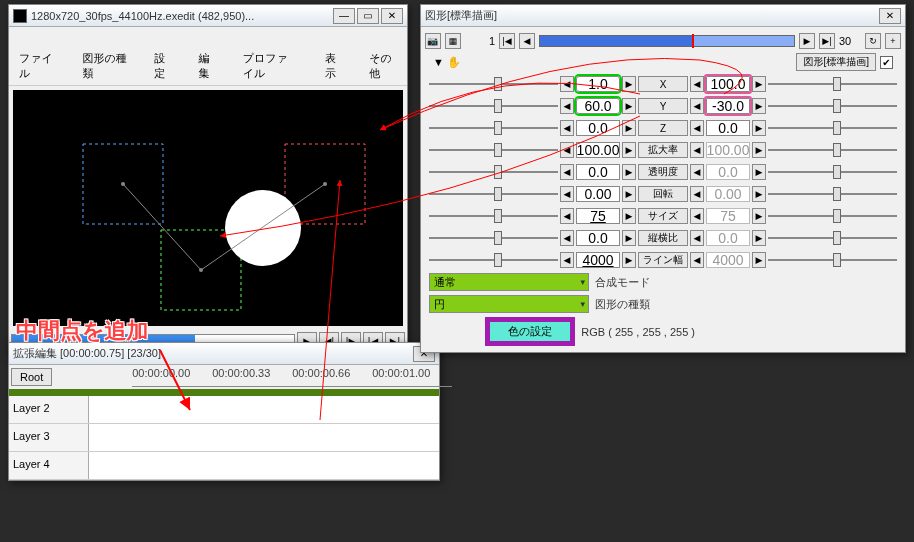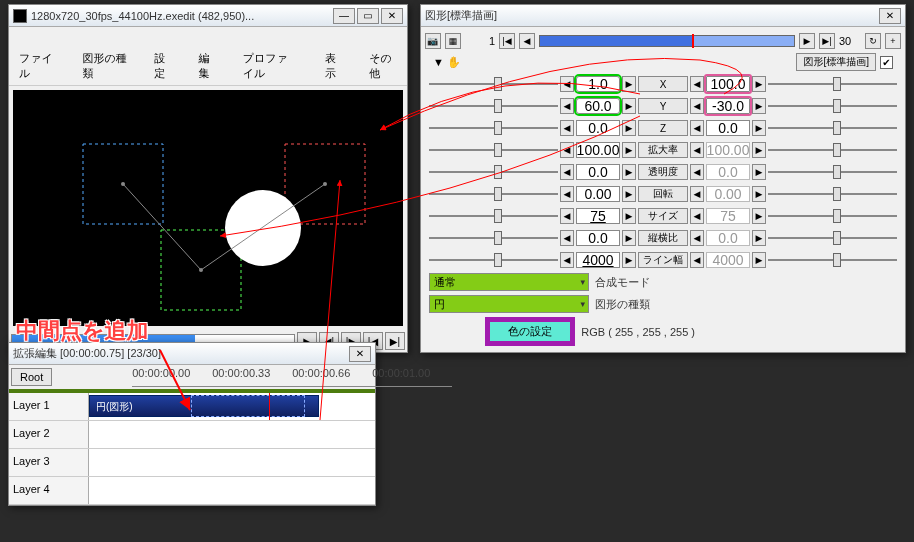--- a/index.html
+++ b/index.html
@@ -14,21 +14,21 @@
   .menubar { display: flex; gap: 14px; padding: 2px 4px; background: #f0f0f0; border-bottom: 1px solid #ccc; margin-top: 20px; }
   .menuitem { padding: 2px 6px; cursor: pointer; }
   .preview { background: #000; position: relative; margin: 4px; }
   .playbar { display: flex; align-items: center; gap: 2px; padding: 2px; }
   .pbar { flex: 1; height: 14px; border: 1px solid #888; background: #fff; position: relative; }
   .pbar-fill { position: absolute; left: 0; top: 0; bottom: 0; background: #3a8cf0; }
   .pbtn { width: 20px; height: 18px; border: 1px solid #888; background: #e8e8e8; display: flex; align-items: center; justify-content: center; cursor: pointer; font-size: 10px; }
   
   
   .tl-body { background: #f0f0f0; }
-  .tl-head { display: flex; align-items: center; padding: 2px; border-bottom: 4px solid #4d7c0f; }
+  .tl-head { display: flex; align-items: center; padding: 2px; border-bottom: 7px solid #4d7c0f; }
   .tl-root { border: 1px solid #888; padding: 2px 8px; background: #e8e8e8; cursor: pointer; }
   .tl-ruler { display: flex; margin-left: 80px; font-size: 10px; color: #444; position: relative; height: 20px; border-bottom:1px solid #888;}
   .tl-ruler span { position: relative; width: 80px; }
   .tl-row { display: flex; height: 28px; border-bottom: 1px solid #ccc; }
   .tl-label { width: 80px; padding: 6px 4px; border-right: 1px solid #aaa; background: #f4f4f4; }
   .tl-track { flex: 1; position: relative; background: #fff; }
   .tl-clip { position: absolute; top: 2px; height: 22px; background: linear-gradient(#2040a0,#102060); color: #fff; padding: 4px 6px; border: 1px solid #002060; font-size: 10px; }
   .tl-cursor { position:absolute; top:0; bottom:0; width:1px; background:red; }
   
   
@@ -104,43 +104,35 @@
         <div class="pbar-fill" style="width:65%"></div>
       </div>
     <div class="pbtn">▶</div>
     <div class="pbtn">◀|</div>
     <div class="pbtn">|▶</div>
     <div class="pbtn">|◀</div>
     <div class="pbtn">▶|</div>
   </div>
 </div>
 
-<div class="window" style="left:8px; top:342px; width:368px;">
+<div class="window" style="left:8px; top:342px; width:432px;">
   <div class="titlebar">
     <span class="ttl">拡張編集 [00:00:00.75] [23/30]</span>
     <div class="winbtns">
         <div class="winbtn close">✕</div>
       </div>
   </div>
   <div class="tl-body">
     <div class="tl-head">
       <span class="tl-root">Root</span>
       <div class="tl-ruler" style="flex:1">
         <span>00:00:00.00</span>
         <span>00:00:00.33</span>
         <span>00:00:00.66</span>
         <span>00:00:01.00</span>
-      </div>
-    </div>
-    <div class="tl-row">
-      <div class="tl-label">Layer 1</div>
-      <div class="tl-track">
-        <div class="tl-clip" style="left:0; width:230px;">円(図形)</div>
-        <div style="position:absolute;left:102px;top:2px;height:22px;width:114px;border:1px dashed #8af;"></div>
-        <div class="tl-cursor" style="left:180px;"></div>
       </div>
     </div>
     <div class="tl-row">
         <div class="tl-label">Layer 2</div>
         <div class="tl-track"></div>
       </div>
     <div class="tl-row">
         <div class="tl-label">Layer 3</div>
         <div class="tl-track"></div>
       </div>

